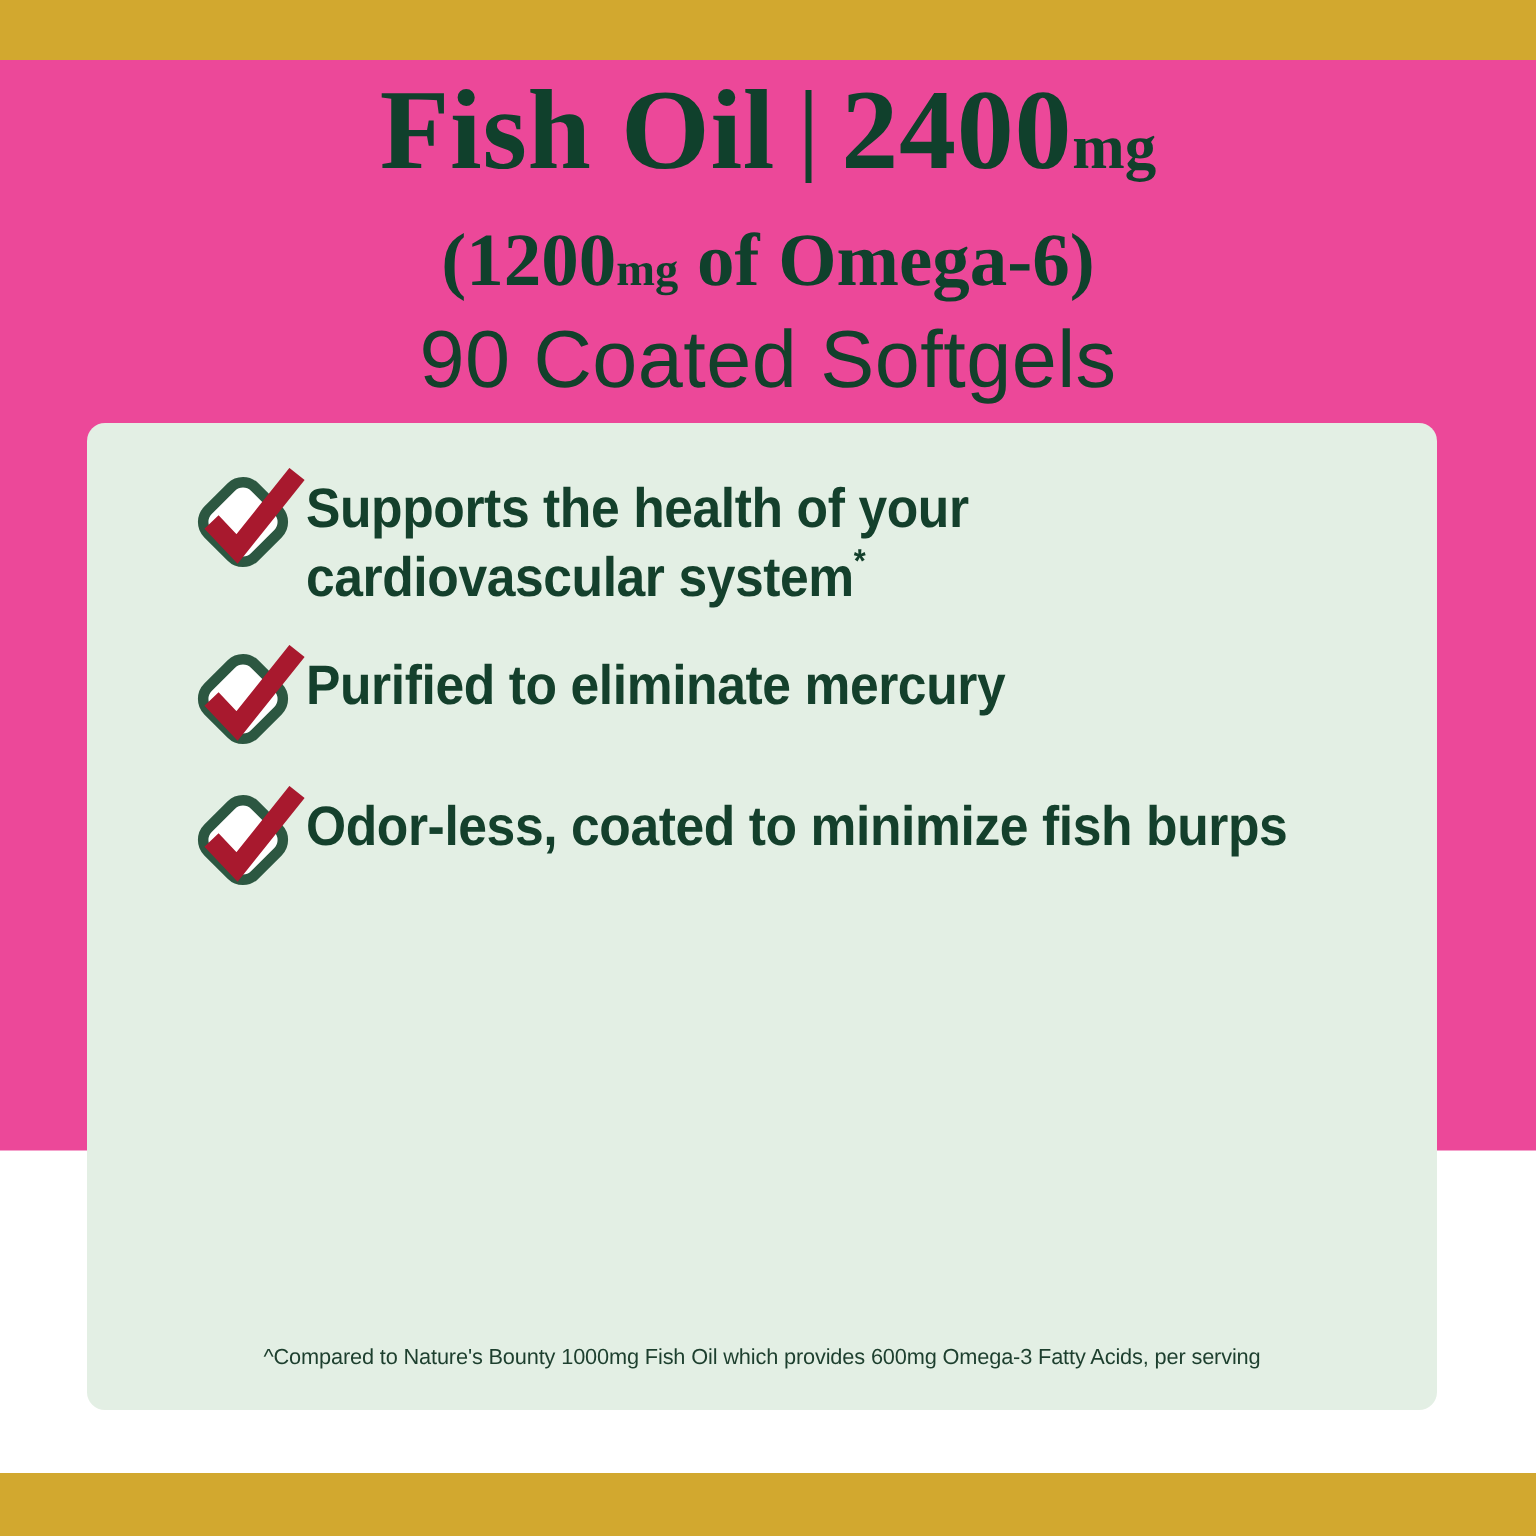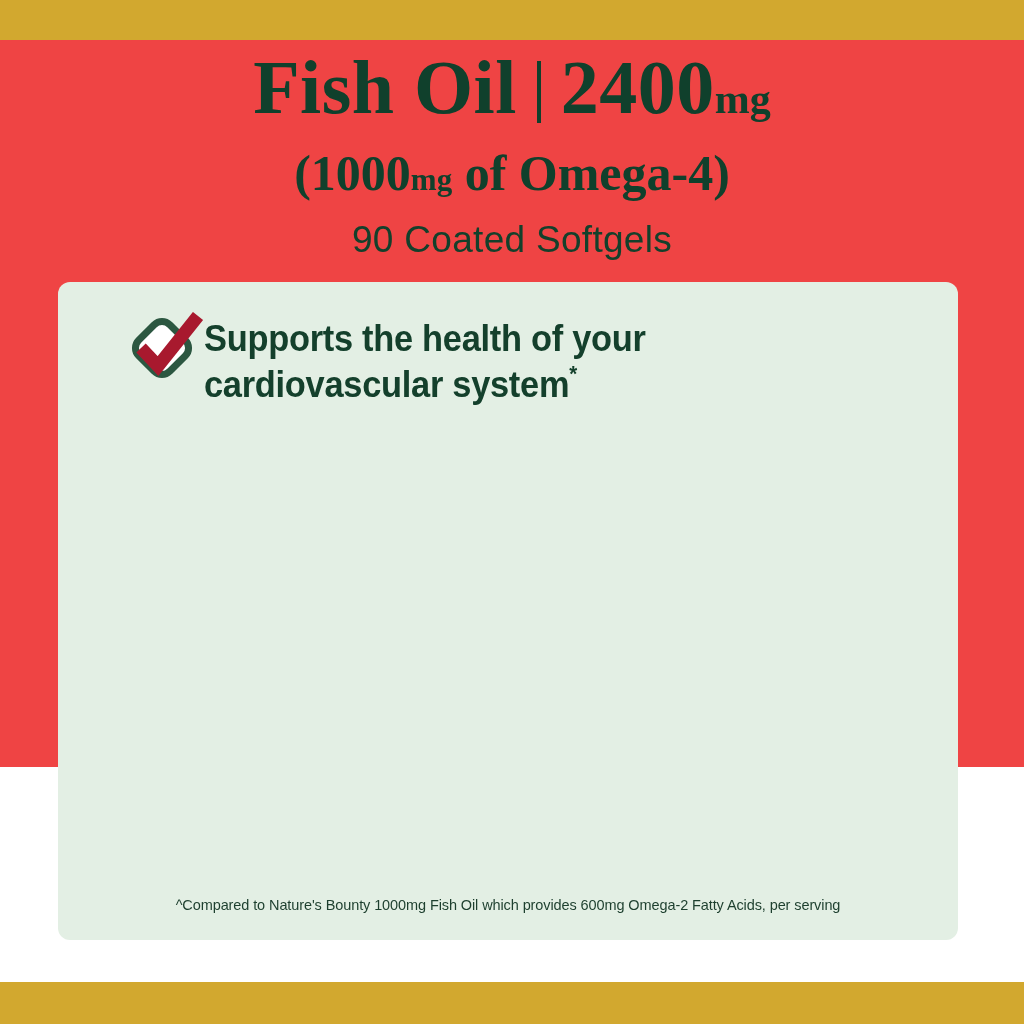--- a/index.html
+++ b/index.html
@@ -10,21 +10,21 @@
     width: 1024px;
     height: 1024px;
     background: #ffffff;
     font-family: "Liberation Sans", sans-serif;
     overflow: hidden;
   }
   .page {
     position: relative;
     width: 1024px;
     height: 767px;
-    background: #ef4444;
+    background: #ec4899;
     box-sizing: border-box;
   }
   .band {
     position: absolute;
     left: 0;
     width: 1024px;
     background: #D2A82F;
   }
   .band-top { top: 0; height: 40px; }
   .band-bottom { top: 982px; height: 42px; }
@@ -64,21 +64,21 @@
     color: #10402C;
     font-size: 50px;
     line-height: 62px;
     white-space: nowrap;
   }
   .title-sub .unit { font-size: 31px; }
   .title-count {
     font-family: "Liberation Sans", sans-serif;
     font-weight: normal;
     color: #13402B;
-    font-size: 37px;
+    font-size: 54px;
     line-height: 58px;
     letter-spacing: 0.3px;
   }
 
   
   .panel {
     position: absolute;
     left: 58px;
     top: 282px;
     width: 900px;
@@ -146,42 +146,60 @@
 
 <div class="page">
 
   <div class="band band-top"></div>
 
   <div class="title-area">
     <div class="title-main">
       <span>Fish Oil</span><span class="divider-rule"></span><span>2400</span><span class="unit">mg</span>
     </div>
     <div class="title-sub">
-      <span>(</span><span>1000</span><span class="unit">mg</span><span> of Omega-4)</span>
+      <span>(</span><span>1200</span><span class="unit">mg</span><span> of Omega-6)</span>
     </div>
     <div class="title-count">90 Coated Softgels</div>
   </div>
 
   <div class="panel">
     <div class="bullets">
 
       <div class="bullet">
         <span class="check-wrap">
           <svg width="78" height="72" viewBox="0 0 78 72">
             <rect x="14" y="14" width="44" height="44" rx="11" ry="11" transform="rotate(45 36 36)" fill="#FFFFFF" stroke="#2C5741" stroke-width="7"></rect>
             <path d="M15 36 L32 54 L72 4" fill="none" stroke="#A8192E" stroke-width="13" stroke-linecap="butt" stroke-linejoin="miter"></path>
           </svg>
         </span>
         <span class="bullet-text"><span>Supports the health of your cardiovascular system</span><span class="sup">*</span></span>
       </div>
 
 
 
-
+      <div class="bullet">
+        <span class="check-wrap">
+          <svg width="78" height="72" viewBox="0 0 78 72">
+            <rect x="14" y="14" width="44" height="44" rx="11" ry="11" transform="rotate(45 36 36)" fill="#FFFFFF" stroke="#2C5741" stroke-width="7"></rect>
+            <path d="M15 36 L32 54 L72 4" fill="none" stroke="#A8192E" stroke-width="13" stroke-linecap="butt" stroke-linejoin="miter"></path>
+          </svg>
+        </span>
+        <span class="bullet-text"><span>Purified to eliminate mercury</span><span class="sup"></span></span>
+      </div>
+
+      <div class="bullet">
+        <span class="check-wrap">
+          <svg width="78" height="72" viewBox="0 0 78 72">
+            <rect x="14" y="14" width="44" height="44" rx="11" ry="11" transform="rotate(45 36 36)" fill="#FFFFFF" stroke="#2C5741" stroke-width="7"></rect>
+            <path d="M15 36 L32 54 L72 4" fill="none" stroke="#A8192E" stroke-width="13" stroke-linecap="butt" stroke-linejoin="miter"></path>
+          </svg>
+        </span>
+        <span class="bullet-text"><span>Odor-less, coated to minimize fish burps</span><span class="sup"></span></span>
+      </div>
 
     </div>
 
-    <div class="footnote">^Compared to Nature's Bounty 1000mg Fish Oil which provides 600mg Omega-2 Fatty Acids, per serving</div>
+    <div class="footnote">^Compared to Nature's Bounty 1000mg Fish Oil which provides 600mg Omega-3 Fatty Acids, per serving</div>
   </div>
 
   <div class="band band-bottom"></div>
 
 </div>
 
 </body></html>

